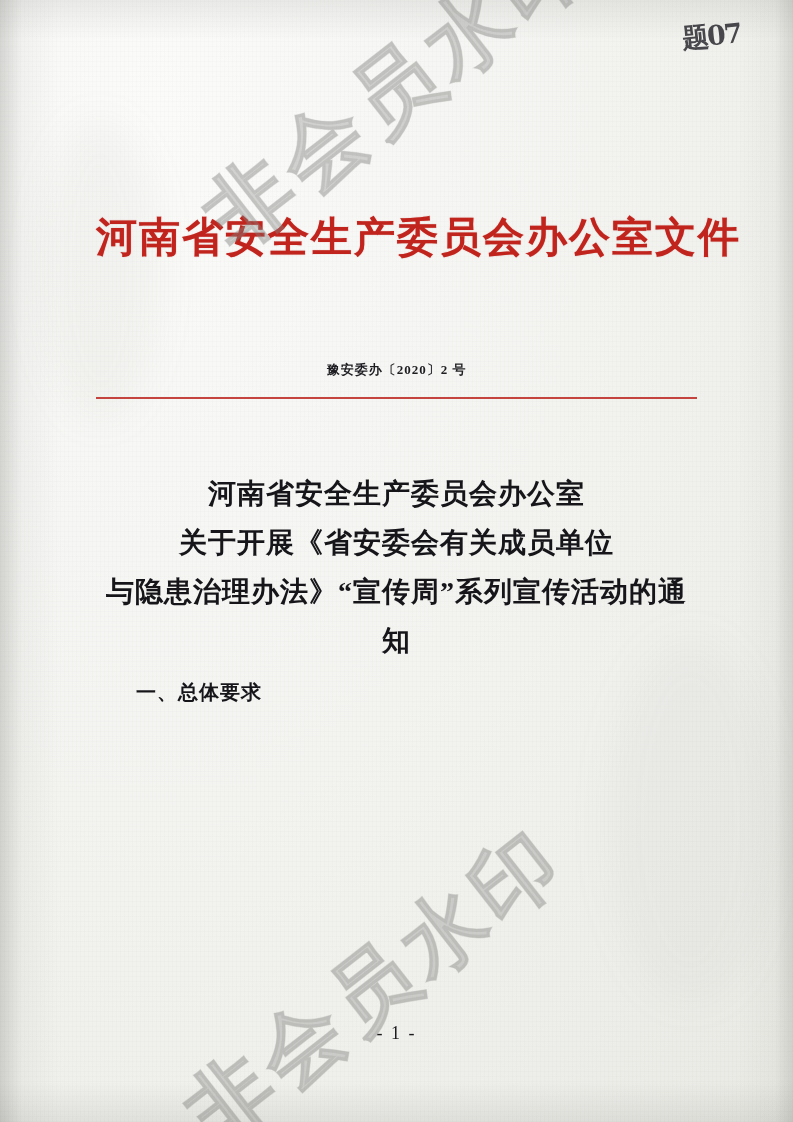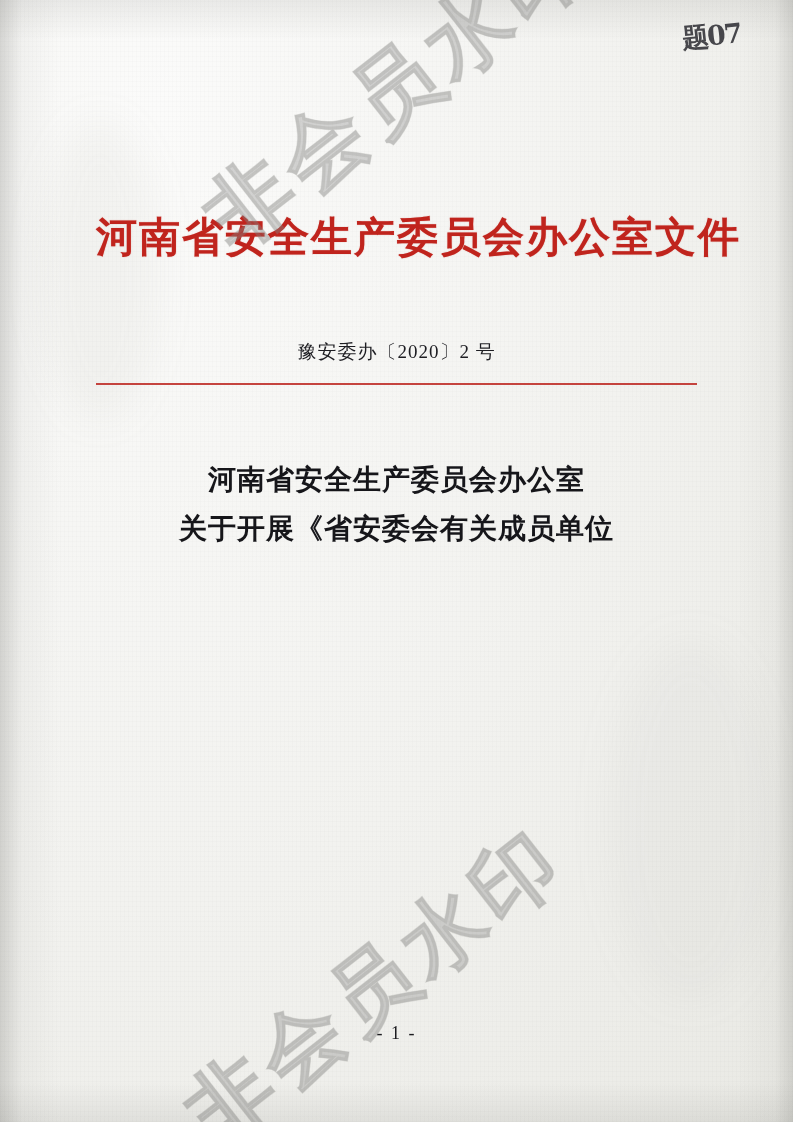--- a/index.html
+++ b/index.html
@@ -75,24 +75,24 @@
     font-family: "DejaVu Serif", "Liberation Serif", serif;
     font-weight: bold;
     font-size: 41px;
     letter-spacing: 2px;
     line-height: 1.15;
     text-shadow: 0 0 1px rgba(192,36,29,0.5);
     white-space: nowrap;
   }
 
   #docnum {
-    margin-top: 78px;
+    margin-top: 100px;
     text-align: center;
-    font-size: 19px;
-    font-weight: normal;
+    font-size: 13px;
+    font-weight: bold;
     color: #1d1d22;
     letter-spacing: 1px;
   }
 
   #redrule {
     margin-top: 18px;
     height: 2px;
     background: #bc251f;
     opacity: 0.85;
   }
@@ -191,24 +191,26 @@
 
     <div id="masthead">河南省安全生产委员会办公室文件</div>
 
     <div id="docnum">豫安委办〔2020〕2 号</div>
 
     <div id="redrule"></div>
 
     <div id="title-block">
       <span class="tline">河南省安全生产委员会办公室</span>
       <span class="tline">关于开展《省安委会有关成员单位</span>
+      <span class="tline">与隐患治理办法》“宣传周”系列宣传活动的通知</span>
     </div>
 
 
 
+    <div id="section-heading">一、总体要求</div>
 
   </div>
 
   <div id="pagenum">- 1 -</div>
 
   <div class="watermark" id="wm-top">非会员水印</div>
   <div class="watermark" id="wm-bottom">非会员水印</div>
 
 </div>
 

